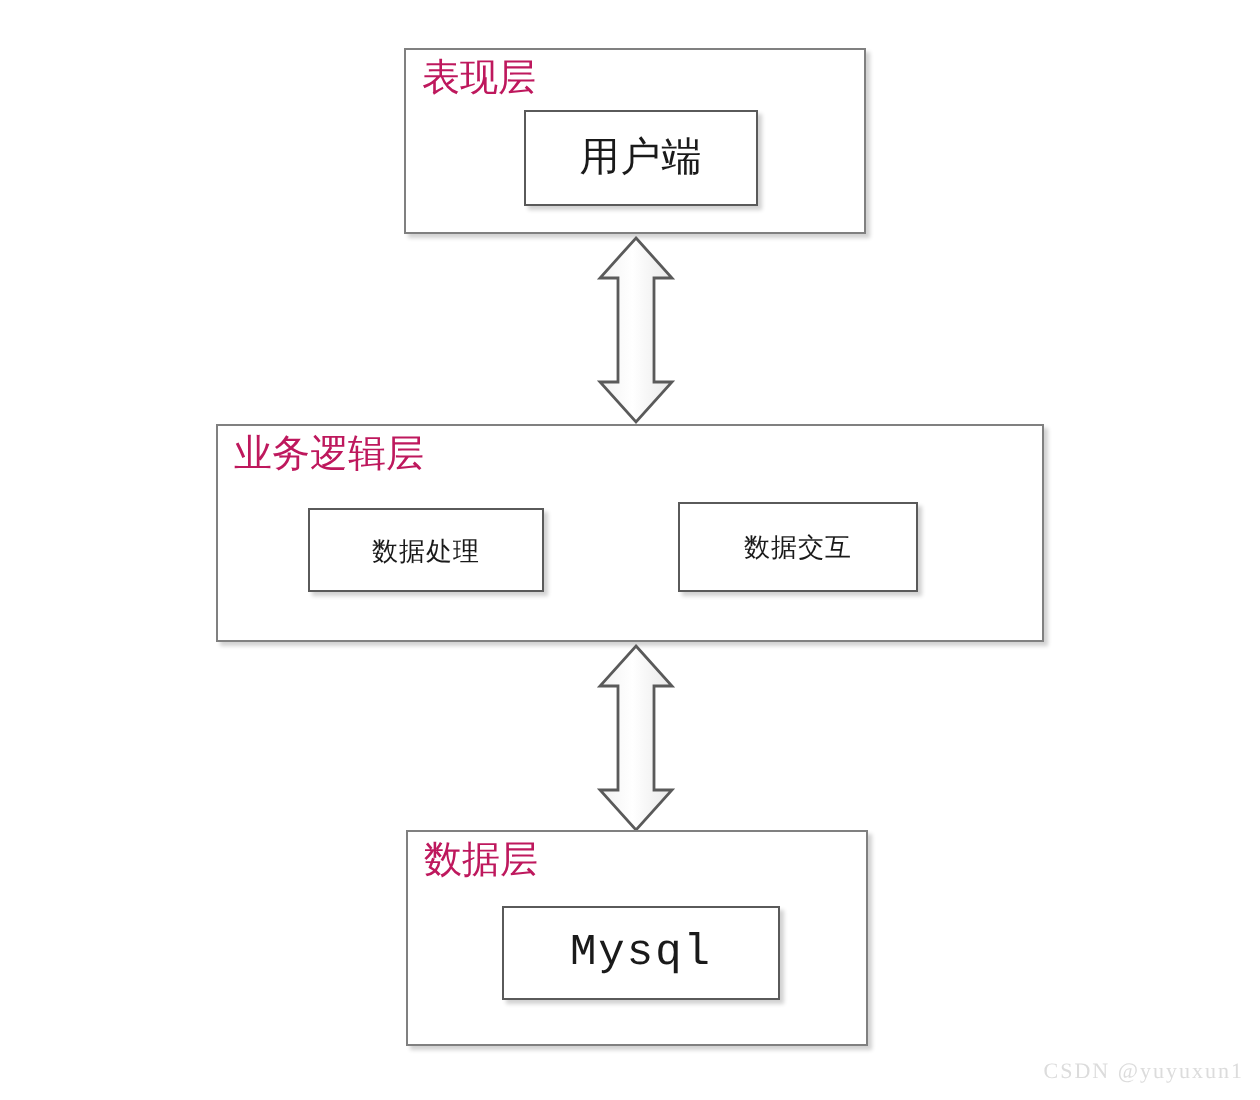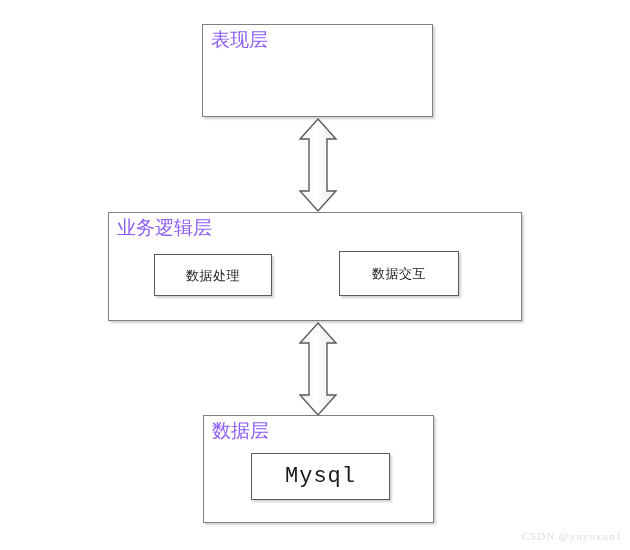--- a/index.html
+++ b/index.html
@@ -33,21 +33,21 @@
     border: 1px solid #808080;
     box-shadow: 2px 2px 2px rgba(0, 0, 0, 0.18);
   }
 
   .layer-title {
     position: absolute;
     left: 8px;
     top: 3px;
     font-size: 19px;
     line-height: 24px;
-    color: #8b5cf6;
+    color: #be185d;
     white-space: nowrap;
     font-family: "Liberation Serif", "DejaVu Serif", serif;
   }
 
   
   .inner-box {
     position: absolute;
     box-sizing: border-box;
     background: #ffffff;
     border: 1px solid #5a5a5a;
@@ -112,20 +112,23 @@
     user-select: none;
   }
 </style>
 </head>
 <body>
 
 <div id="diagram-canvas">
 
   <div class="layer-box" id="presentation-layer">
     <div class="layer-title">表现层</div>
+    <div class="inner-box" id="client-box">
+      <span class="inner-label-lg">用户端</span>
+    </div>
   </div>
 
   <div class="block-arrow" id="arrow-top-middle">
     <svg viewBox="0 0 42 98" preserveAspectRatio="none" aria-hidden="true">
       <defs>
         <linearGradient id="arrGrad1" x1="0" y1="0" x2="1" y2="0">
           <stop offset="0%" stop-color="#f2f2f2"></stop>
           <stop offset="45%" stop-color="#ffffff"></stop>
           <stop offset="100%" stop-color="#e9e9e9"></stop>
         </linearGradient>

